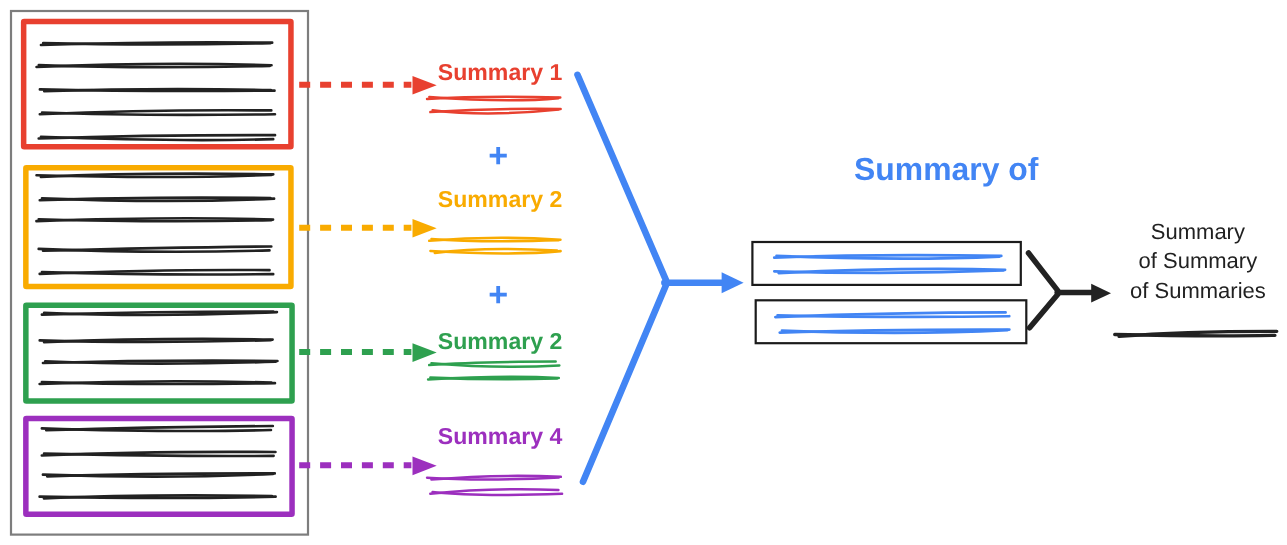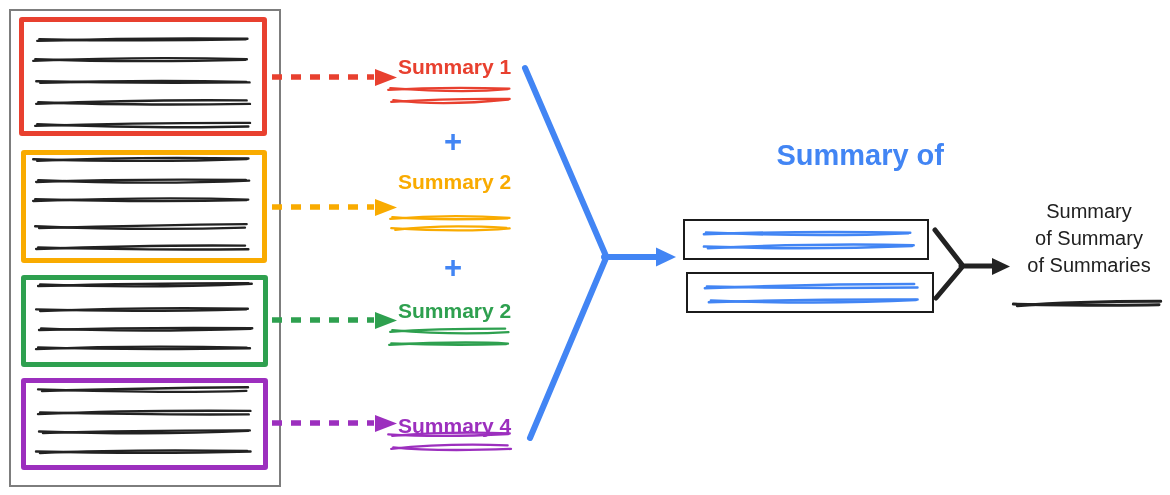--- a/index.html
+++ b/index.html
@@ -48,21 +48,21 @@
 
   <div class="abs doc-outer"></div>
   <div class="abs sec sec1"></div>
   <div class="abs sec sec2"></div>
   <div class="abs sec sec3"></div>
   <div class="abs sec sec4"></div>
 
   <div class="abs sum-label t-red" style="top:55px">Summary 1</div>
   <div class="abs sum-label t-yellow" style="top:170px">Summary 2</div>
   <div class="abs sum-label t-green" style="top:299px">Summary 2</div>
-  <div class="abs sum-label t-purple" style="top:414px">Summary 4</div>
+  <div class="abs sum-label t-purple" style="top:386px">Summary 4</div>
 
   <div class="abs plus" style="top:126px">+</div>
   <div class="abs plus" style="top:252px">+</div>
 
   <div class="abs sos-title t-blue">
     <span>Summary of</span>
   </div>
   <div class="abs sos-box sos-box1"></div>
   <div class="abs sos-box sos-box2"></div>
 

